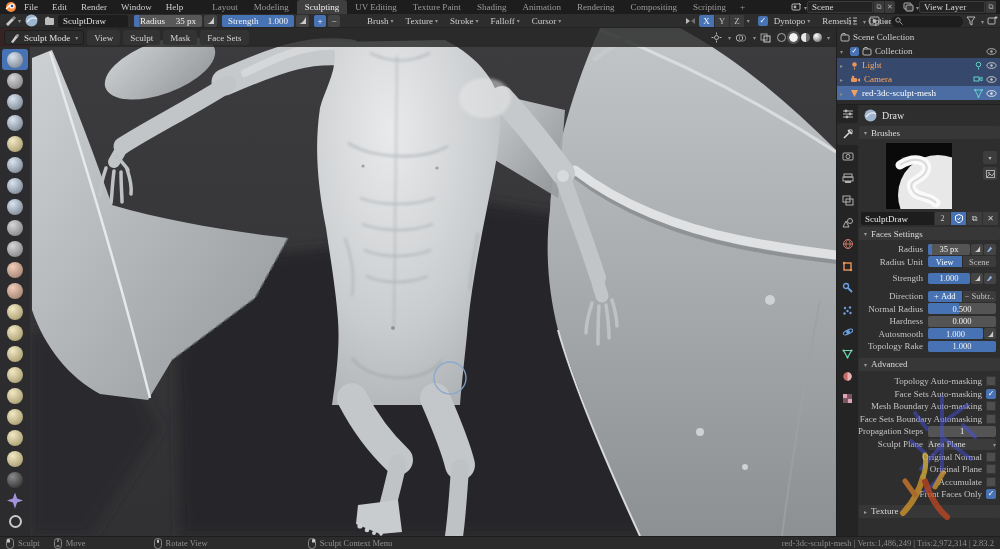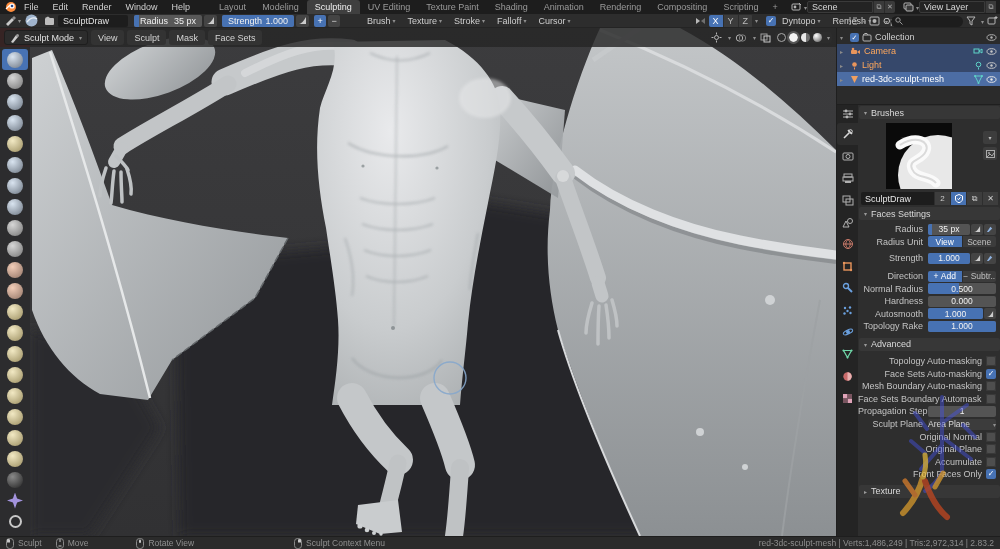--- a/index.html
+++ b/index.html
@@ -1,19 +1,19 @@
 <!DOCTYPE html>
 <html><head>
 <meta charset="utf-8">
 <style>
   * { margin:0; padding:0; box-sizing:border-box; }
   html,body { background:#111; }
   #root {
     position:relative; width:1000px; height:549px; overflow:hidden;
-    font-family:Liberation Sans, sans-serif; font-size:9px; color:#c8c8c8;
+    font-family:Liberation Serif, serif; font-size:9px; color:#c8c8c8;
     background:#1d1d1d; user-select:none;
   }
   
   #menubar { position:absolute; left:0; top:0; width:1000px; height:14px;
     background:#1d1d1d; display:flex; align-items:center; font-size:9px; }
   .menu-item { padding:0 7px; color:#d0d0d0; }
   .ws-tabs { display:flex; margin-left:14px; height:14px; align-items:flex-end; }
   .ws-tab { padding:2px 8px 2px; color:#9a9a9a; border-radius:3px 3px 0 0; }
   .ws-tab.active { background:#3f3f3f; color:#efefef; }
   .ws-add { padding:2px 6px; color:#9a9a9a; }
@@ -554,72 +554,81 @@
           <span class="bi star"></span>
         </div>
       <div class="tbi">
           <span class="bi ring"></span>
         </div>
     </div>
   </div>
 
   <div id="outliner">
     <div class="orow">
-      <span class="exp">▾</span>
-      <span class="chk on" style="width:9px;height:9px;font-size:7px">✓</span>
       <span class="mini-ic">
         <svg width="10" height="9" viewBox="0 0 10 9">
             <rect x="1" y="2" width="8" height="6" rx="1" fill="none" stroke="#b5b5b5"></rect>
             <path d="M1 2 l2-1.5 h2 l1 1.5" fill="none" stroke="#b5b5b5"></path>
           </svg>
       </span>
+      <span class="grow oname">Scene Collection</span>
+    </div>
+    <div class="orow">
+      <span class="exp">▾</span>
+      <span class="chk on" style="width:9px;height:9px;font-size:7px">✓</span>
+      <span class="mini-ic">
+        <svg width="10" height="9" viewBox="0 0 10 9">
+            <rect x="1" y="2" width="8" height="6" rx="1" fill="none" stroke="#b5b5b5"></rect>
+            <path d="M1 2 l2-1.5 h2 l1 1.5" fill="none" stroke="#b5b5b5"></path>
+          </svg>
+      </span>
       <span class="grow oname">Collection</span>
       <span class="mini-ic">
         <svg width="11" height="7" viewBox="0 0 11 7">
             <ellipse cx="5.5" cy="3.5" rx="4.5" ry="2.8" fill="none" stroke="#b0b0b0"></ellipse>
             <circle cx="5.5" cy="3.5" r="1.2" fill="#b0b0b0"></circle>
+          </svg>
+      </span>
+    </div>
+    <div class="orow sel">
+      <span class="exp">▸</span>
+      <span class="mini-ic">
+        <svg width="9" height="9" viewBox="0 0 9 9">
+            <circle cx="4.5" cy="3.5" r="2.3" fill="#e8955c"></circle>
+            <path d="M4.5 6.5 v2" stroke="#e8955c"></path>
+          </svg>
+      </span>
+      <span class="grow oname selobj">Light</span>
+      <span class="mini-ic">
+        <svg width="9" height="9" viewBox="0 0 9 9">
+            <circle cx="4.5" cy="3.5" r="2.3" fill="none" stroke="#5fd3c8"></circle>
+            <path d="M4.5 6.5 v2" stroke="#5fd3c8"></path>
+          </svg>
+      </span>
+      <span class="mini-ic">
+        <svg width="11" height="7" viewBox="0 0 11 7">
+            <ellipse cx="5.5" cy="3.5" rx="4.5" ry="2.8" fill="none" stroke="#c8c8c8"></ellipse>
+            <circle cx="5.5" cy="3.5" r="1.2" fill="#c8c8c8"></circle>
           </svg>
       </span>
     </div>
     <div class="orow sel">
       <span class="exp">▸</span>
       <span class="mini-ic">
         <svg width="11" height="9" viewBox="0 0 11 9">
             <rect x="1" y="3" width="6" height="4" rx="1" fill="#e8955c"></rect>
             <path d="M7 5 l3-2 v4z" fill="#e8955c"></path>
             <circle cx="3" cy="2" r="1.3" fill="#e8955c"></circle>
           </svg>
       </span>
       <span class="grow oname selobj">Camera</span>
       <span class="mini-ic">
         <svg width="10" height="8" viewBox="0 0 10 8">
             <rect x="1" y="2" width="5" height="4" fill="none" stroke="#5fd3c8"></rect>
             <path d="M6 4 l3-2 v4z" fill="none" stroke="#5fd3c8"></path>
-          </svg>
-      </span>
-      <span class="mini-ic">
-        <svg width="11" height="7" viewBox="0 0 11 7">
-            <ellipse cx="5.5" cy="3.5" rx="4.5" ry="2.8" fill="none" stroke="#c8c8c8"></ellipse>
-            <circle cx="5.5" cy="3.5" r="1.2" fill="#c8c8c8"></circle>
-          </svg>
-      </span>
-    </div>
-    <div class="orow sel">
-      <span class="exp">▸</span>
-      <span class="mini-ic">
-        <svg width="9" height="9" viewBox="0 0 9 9">
-            <circle cx="4.5" cy="3.5" r="2.3" fill="#e8955c"></circle>
-            <path d="M4.5 6.5 v2" stroke="#e8955c"></path>
-          </svg>
-      </span>
-      <span class="grow oname selobj">Light</span>
-      <span class="mini-ic">
-        <svg width="9" height="9" viewBox="0 0 9 9">
-            <circle cx="4.5" cy="3.5" r="2.3" fill="none" stroke="#5fd3c8"></circle>
-            <path d="M4.5 6.5 v2" stroke="#5fd3c8"></path>
           </svg>
       </span>
       <span class="mini-ic">
         <svg width="11" height="7" viewBox="0 0 11 7">
             <ellipse cx="5.5" cy="3.5" rx="4.5" ry="2.8" fill="none" stroke="#c8c8c8"></ellipse>
             <circle cx="5.5" cy="3.5" r="1.2" fill="#c8c8c8"></circle>
           </svg>
       </span>
     </div>
     <div class="orow active">
@@ -740,20 +749,27 @@
       <div class="ptab">
         <svg width="11" height="11" viewBox="0 0 11 11">
             <rect x="1" y="1" width="4.5" height="4.5" fill="#e0a3b8"></rect>
             <rect x="5.5" y="5.5" width="4.5" height="4.5" fill="#e0a3b8"></rect>
             <rect x="5.5" y="1" width="4.5" height="4.5" fill="#7a5560"></rect>
             <rect x="1" y="5.5" width="4.5" height="4.5" fill="#7a5560"></rect>
           </svg>
       </div>
     </div>
     <div id="pcontent">
+      <div class="pbread">
+        <svg width="13" height="13" viewBox="0 0 13 13">
+            <circle cx="6.5" cy="6.5" r="6" fill="#9fb4cd"></circle>
+            <path d="M2 8 C5 4 9 3 12 5" stroke="#e9eef5" stroke-width="1.4" fill="none"></path>
+          </svg>
+        <span>Draw</span>
+      </div>
       <div class="phead">
         <span class="arr">▾</span>
           <span>Brushes</span>
       </div>
       <div style="position:relative">
         <div class="brush-preview">
           <svg width="66" height="66" viewBox="0 0 66 66">
             <path d="M66 66 A60 60 0 0 0 14 14 L66 14z" fill="#d9d9d9" opacity="0.25"></path>
             <circle cx="52" cy="52" r="40" fill="#e8e8e8"></circle>
             <path d="M14 22 C30 12 44 18 40 28 C36 38 22 36 26 46 C30 56 44 52 50 60" stroke="#fafafa" stroke-width="9" fill="none" stroke-linecap="round"></path>
@@ -974,21 +990,21 @@
       <span>Sculpt</span>
     </span>
     <span class="hint">
       <svg width="8" height="11" viewBox="0 0 8 11">
           <rect x="0.5" y="0.5" width="7" height="10" rx="3" fill="none" stroke="#8a8a8a"></rect>
           <path d="M4 1 v3" stroke="#c8c8c8"></path>
           <path d="M2.5 8 h3" stroke="#c8c8c8"></path>
         </svg>
       <span>Move</span>
     </span>
-    <span class="hint" style="margin-left:48px">
+    <span class="hint" style="margin-left:68px">
       <svg width="8" height="11" viewBox="0 0 8 11">
           <rect x="0.5" y="0.5" width="7" height="10" rx="3" fill="none" stroke="#8a8a8a"></rect>
           <rect x="3" y="1.5" width="2" height="3.5" rx="1" fill="#c8c8c8"></rect>
         </svg>
       <span>Rotate View</span>
     </span>
     <span class="hint" style="margin-left:100px">
       <svg width="8" height="11" viewBox="0 0 8 11">
           <rect x="0.5" y="0.5" width="7" height="10" rx="3" fill="none" stroke="#8a8a8a"></rect>
           <path d="M7 1.2 Q4.5 0.8 4 1.5 L4 4.5 L7 4.5z" fill="#c8c8c8"></path>

